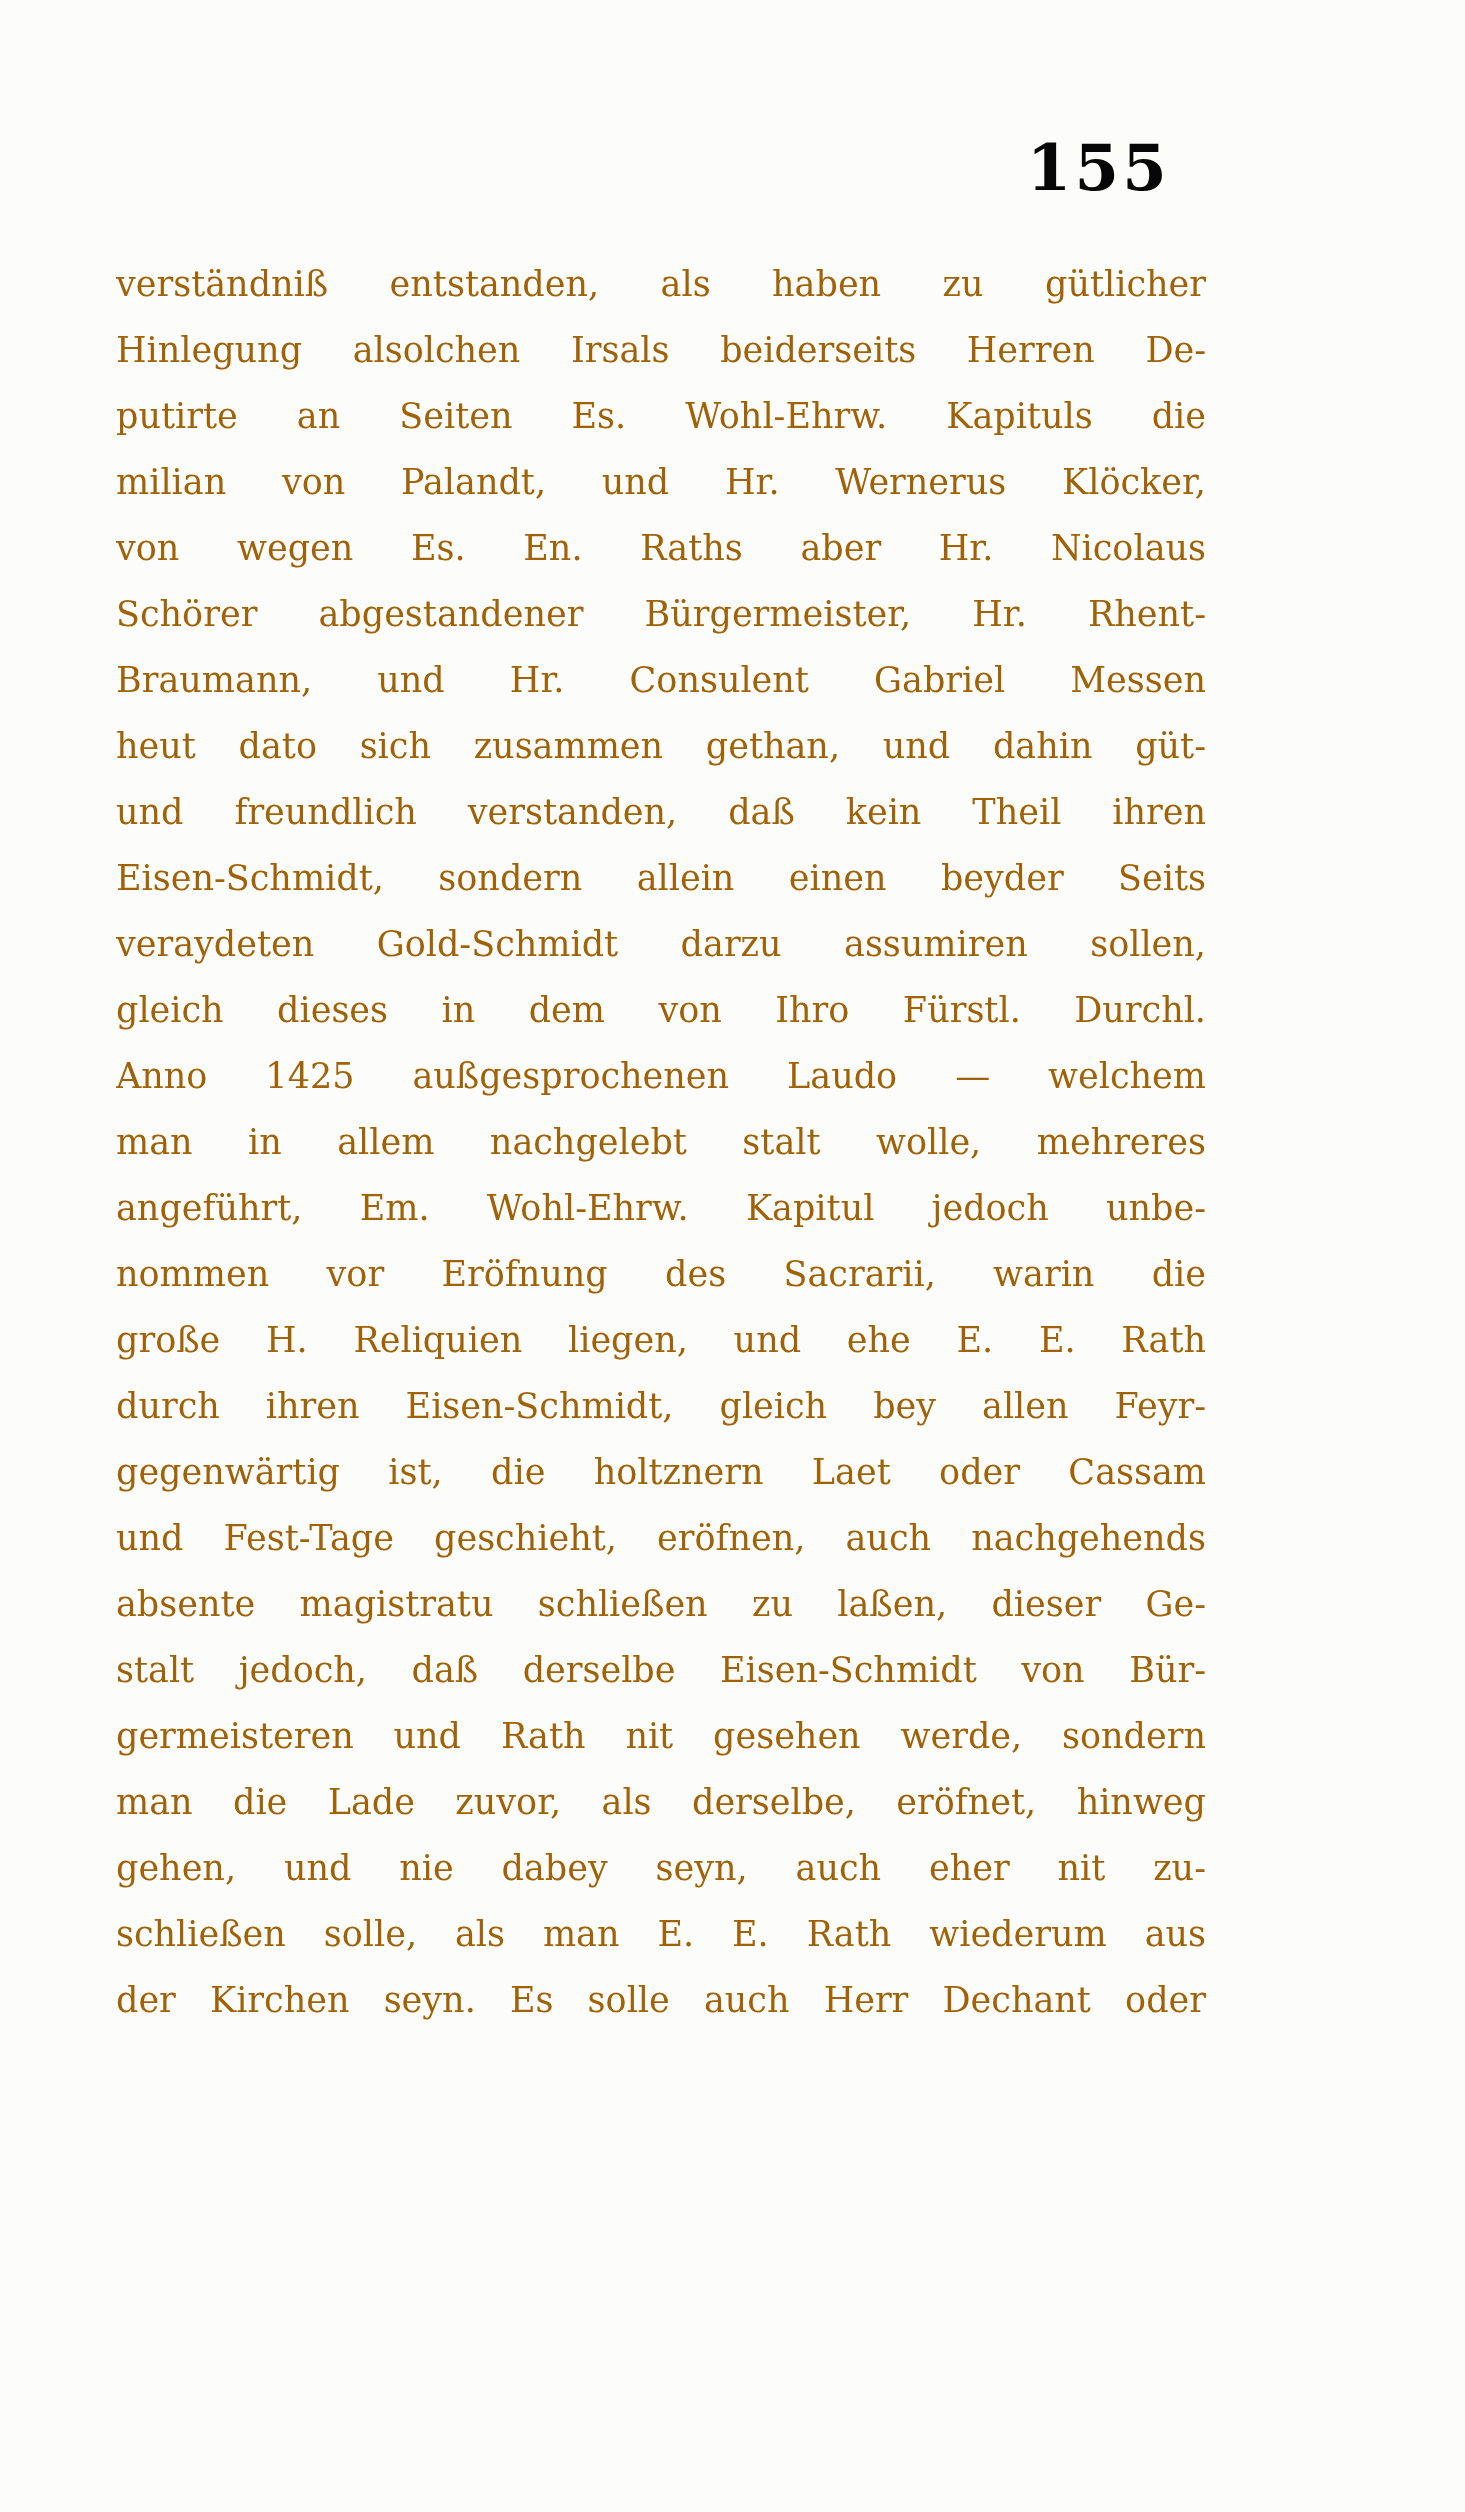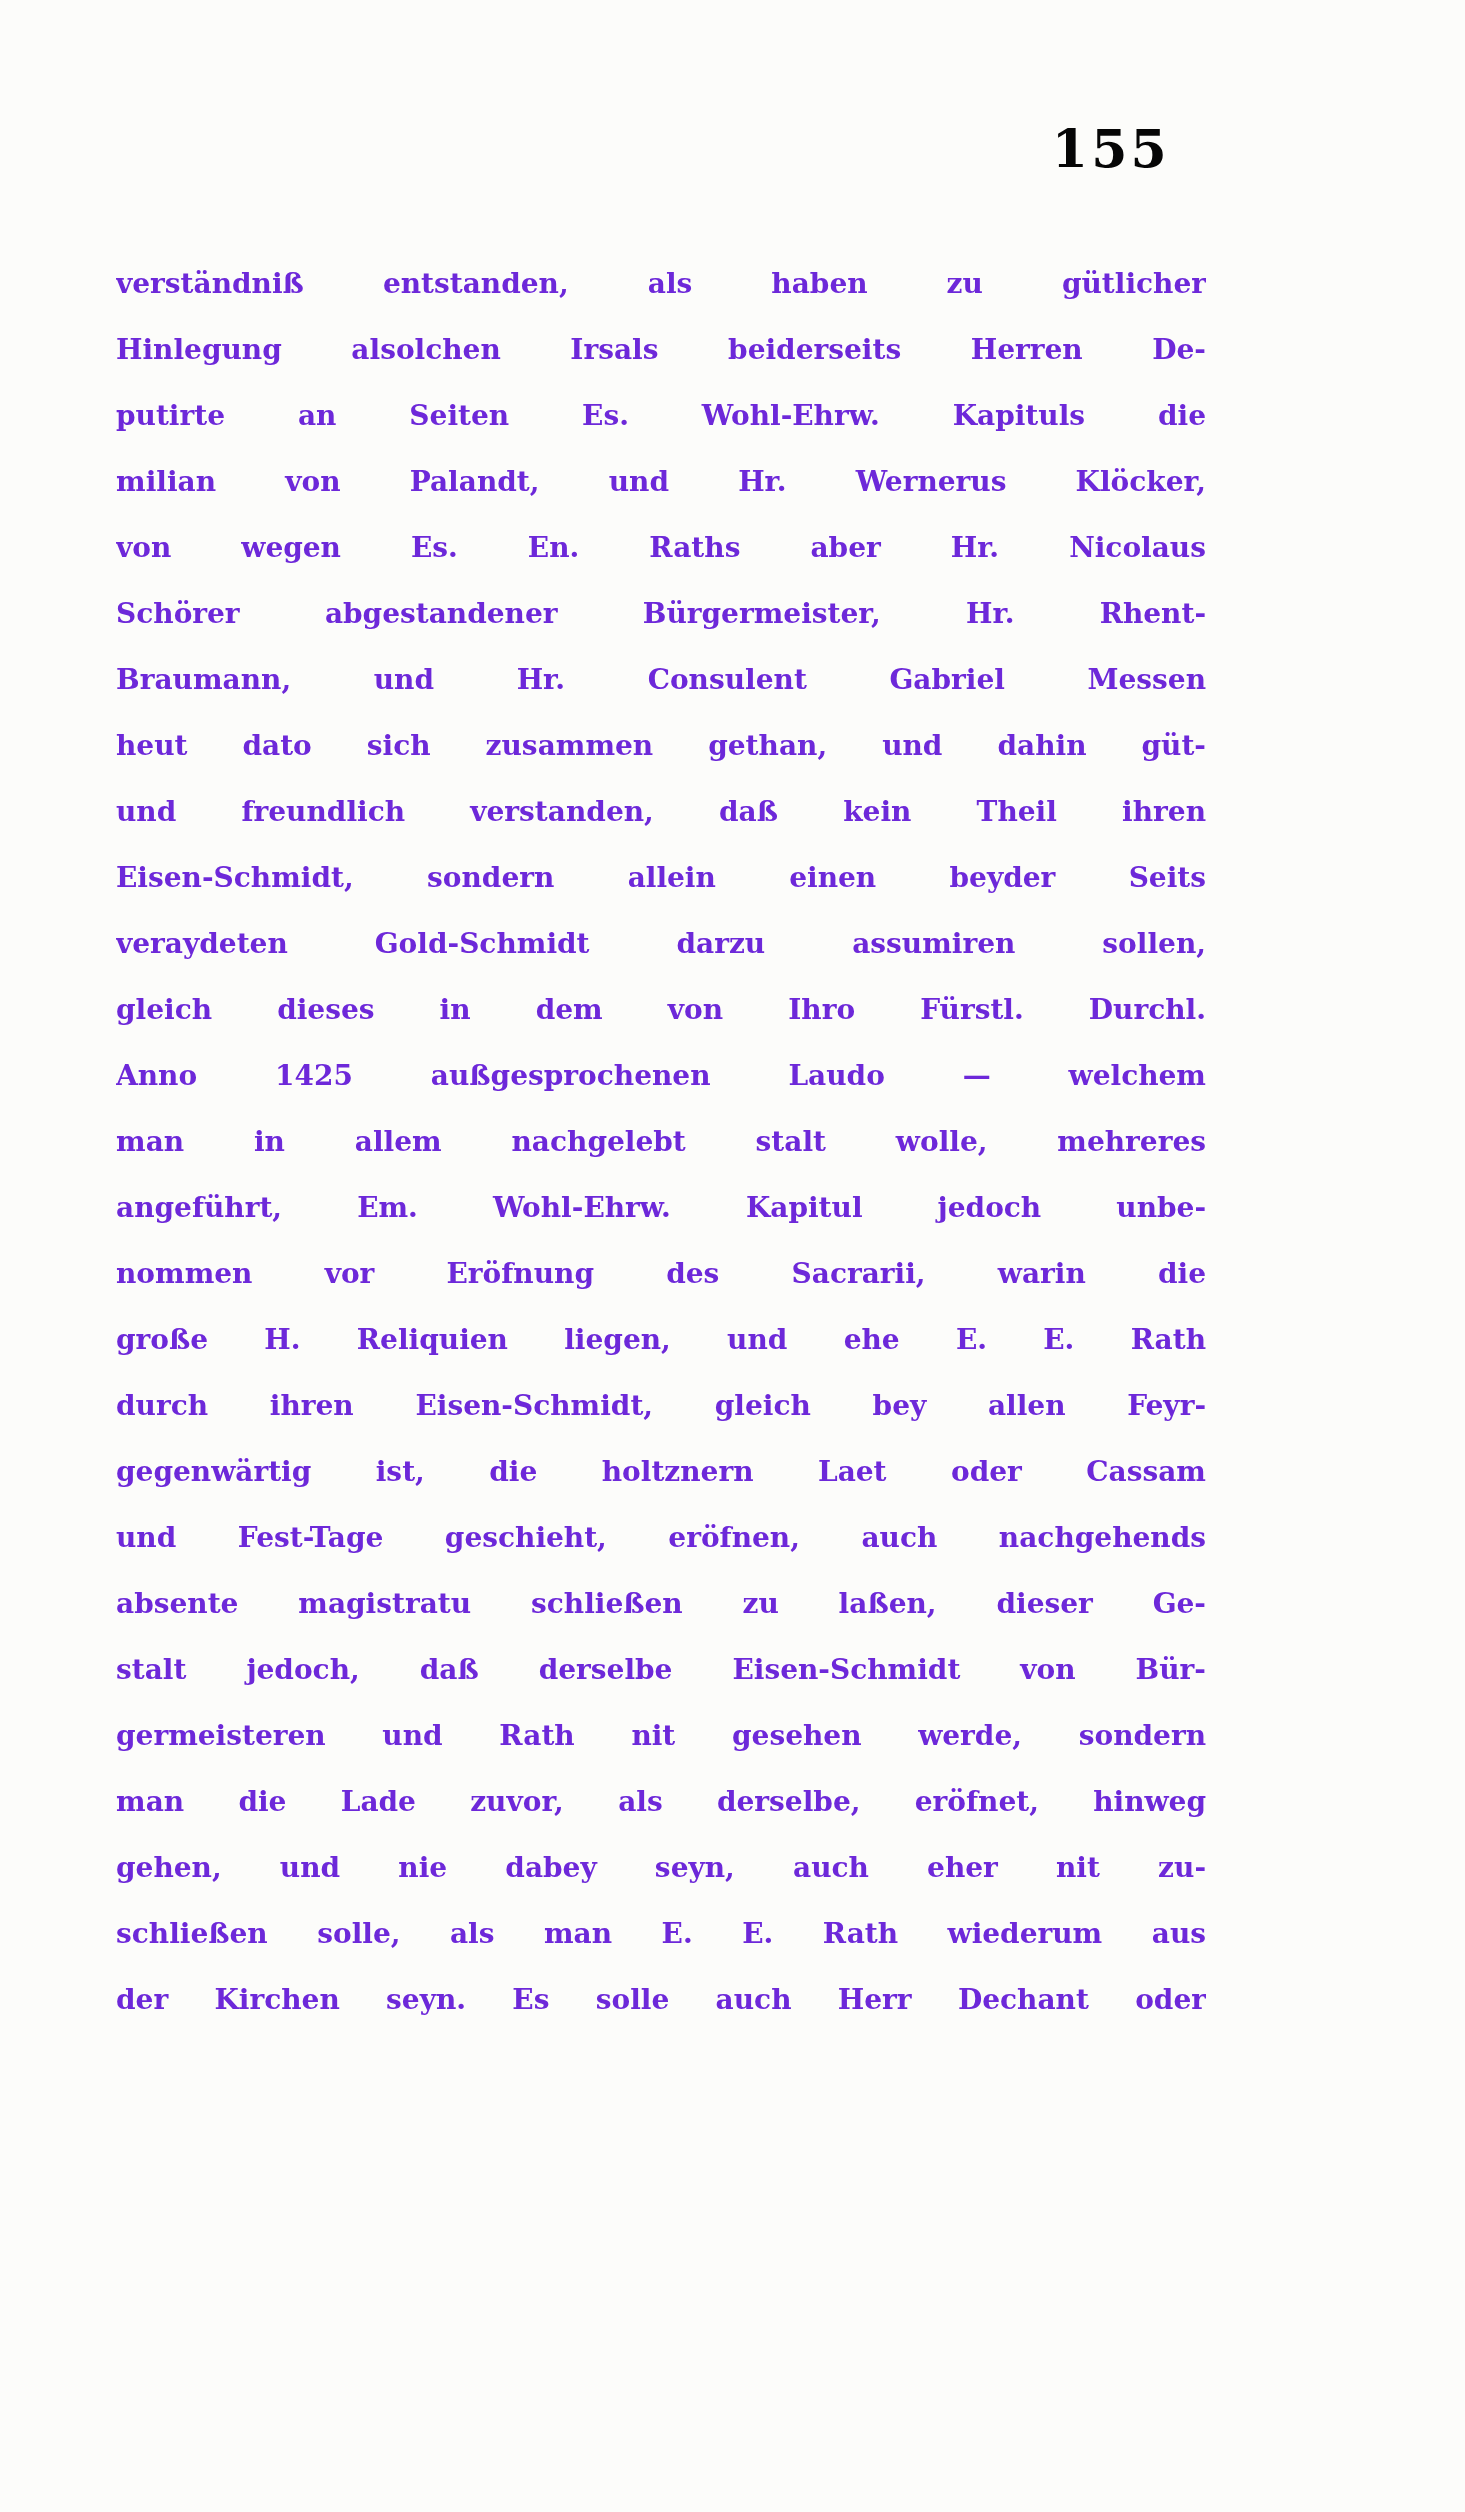--- a/index.html
+++ b/index.html
@@ -11,45 +11,45 @@
     position: relative;
     width: 1465px;
     height: 2512px;
     margin: 0 auto;
     background: #fcfcfa;
     color: #0b0b0b;
     overflow: hidden;
   }
   .page-number {
     position: absolute;
-    top: 118px;
+    top: 130px;
     right: 295px;
     font-family: "DejaVu Serif", serif;
     font-weight: 700;
-    font-size: 52px;
+    font-size: 64px;
     letter-spacing: 3.2px;
     color: #060606;
   }
   .text-block {
     position: absolute;
     top: 251px;
     left: 116px;
     width: 1090px;
   }
   .line {
     font-family: "DejaVu Serif", serif;
-    font-weight: 700;
-    font-size: 28px;
+    font-weight: 400;
+    font-size: 35px;
     line-height: 66px;
     height: 66px;
     text-align: justify;
     text-align-last: justify;
     -moz-text-align-last: justify;
     white-space: normal;
-    color: #6d28d9;
+    color: #a16207;
     overflow: hidden;
   }
 </style>
 </head>
 <body>
 
 <div class="page">
   <div class="page-number">155</div>
 
   <div class="text-block">

